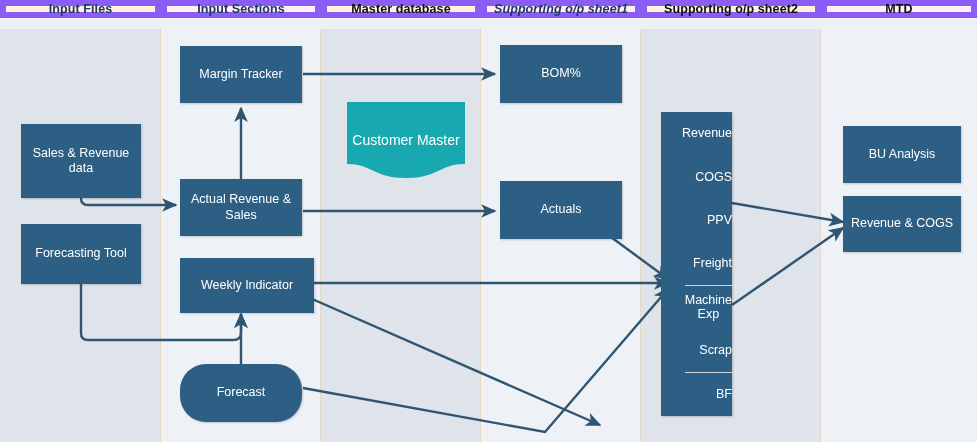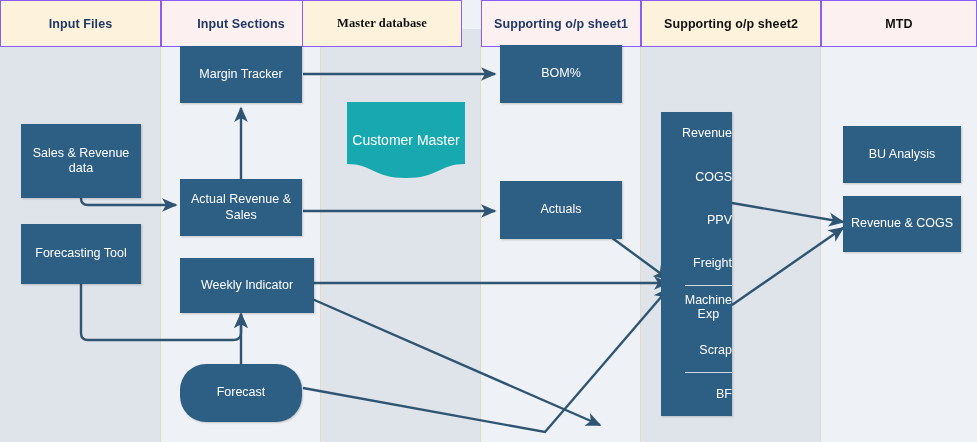--- a/index.html
+++ b/index.html
@@ -7,22 +7,22 @@
   #canvas{position:relative;width:977px;height:442px;overflow:hidden;background:#eef1f5;}
 
   
   .band{position:absolute;top:29px;bottom:0;}
   .band.alt{background:#dfe3ea;}
   .band.lite{background:#eef1f5;}
   .band-sep{position:absolute;top:29px;bottom:0;width:1px;background:#e3d9c4;}
 
   
   .hdr-row{position:absolute;left:0;top:0;width:977px;height:29px;}
-  .hdr{position:absolute;top:0;height:47px;display:flex;align-items:center;justify-content:center;
-       font-size:12.5px;font-weight:bold;border:1px solid #8b5cf6;box-sizing:border-box;letter-spacing:.1px;}
+  .hdr{position:absolute;top:0;height:18px;display:flex;align-items:center;justify-content:center;
+       font-size:12.5px;font-weight:bold;border:6px solid #8b5cf6;box-sizing:border-box;letter-spacing:.1px;}
   .hdr.cream{background:#fdf3dc;}
   .hdr.pink{background:#fdf0f1;}
   .hdr.blue-t{color:#1f3864;}
   .hdr.dark-t{color:#111111;}
 
   
   .box{position:absolute;background:#2d5e84;color:#ffffff;display:flex;align-items:center;
        justify-content:center;text-align:center;font-size:12.5px;line-height:1.22;
        box-sizing:border-box;box-shadow:1px 1px 2px rgba(0,0,0,.18);padding:2px 5px;z-index:3;}
 
@@ -57,24 +57,24 @@
   <div class="band-sep" style="left:640px;"></div>
   <div class="band-sep" style="left:820px;"></div>
 
   <div class="hdr-row">
     <div class="hdr cream blue-t" style="left:0;width:161px;">
       <span>Input Files</span>
       </div>
     <div class="hdr pink blue-t" style="left:161px;width:160px;">
       <span>Input Sections</span>
       </div>
-    <div class="hdr cream dark-t" style="left:302px;width:160px;font-family:Liberation Serif, serif;">
+    <div class="hdr cream dark-t" style="left:321px;width:160px;">
       <span>Master database</span>
       </div>
-    <div class="hdr pink blue-t" style="left:481px;width:160px;">
+    <div class="hdr pink blue-t" style="left:481px;width:160px;font-style:italic;">
       <span>Supporting o/p sheet1</span>
       </div>
     <div class="hdr cream dark-t" style="left:641px;width:180px;">
       <span>Supporting o/p sheet2</span>
       </div>
     <div class="hdr pink dark-t" style="left:821px;width:156px;">
       <span>MTD</span>
       </div>
   </div>
 

